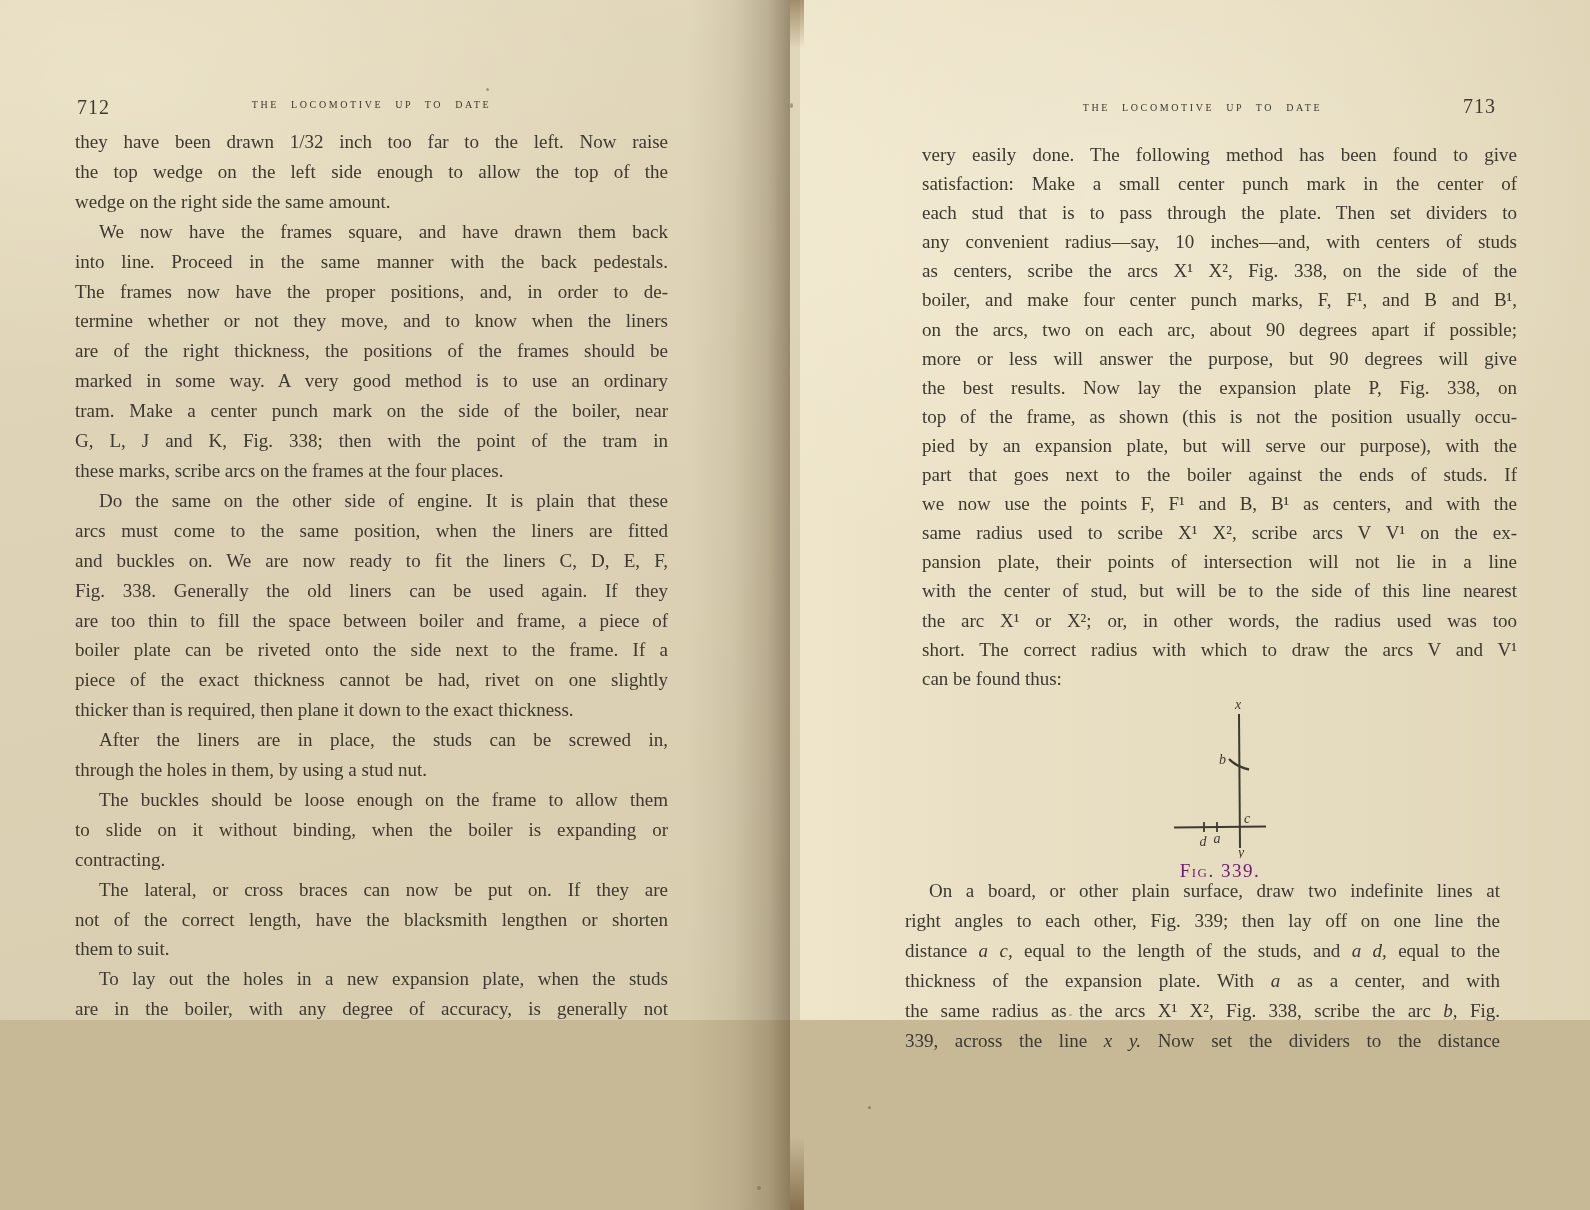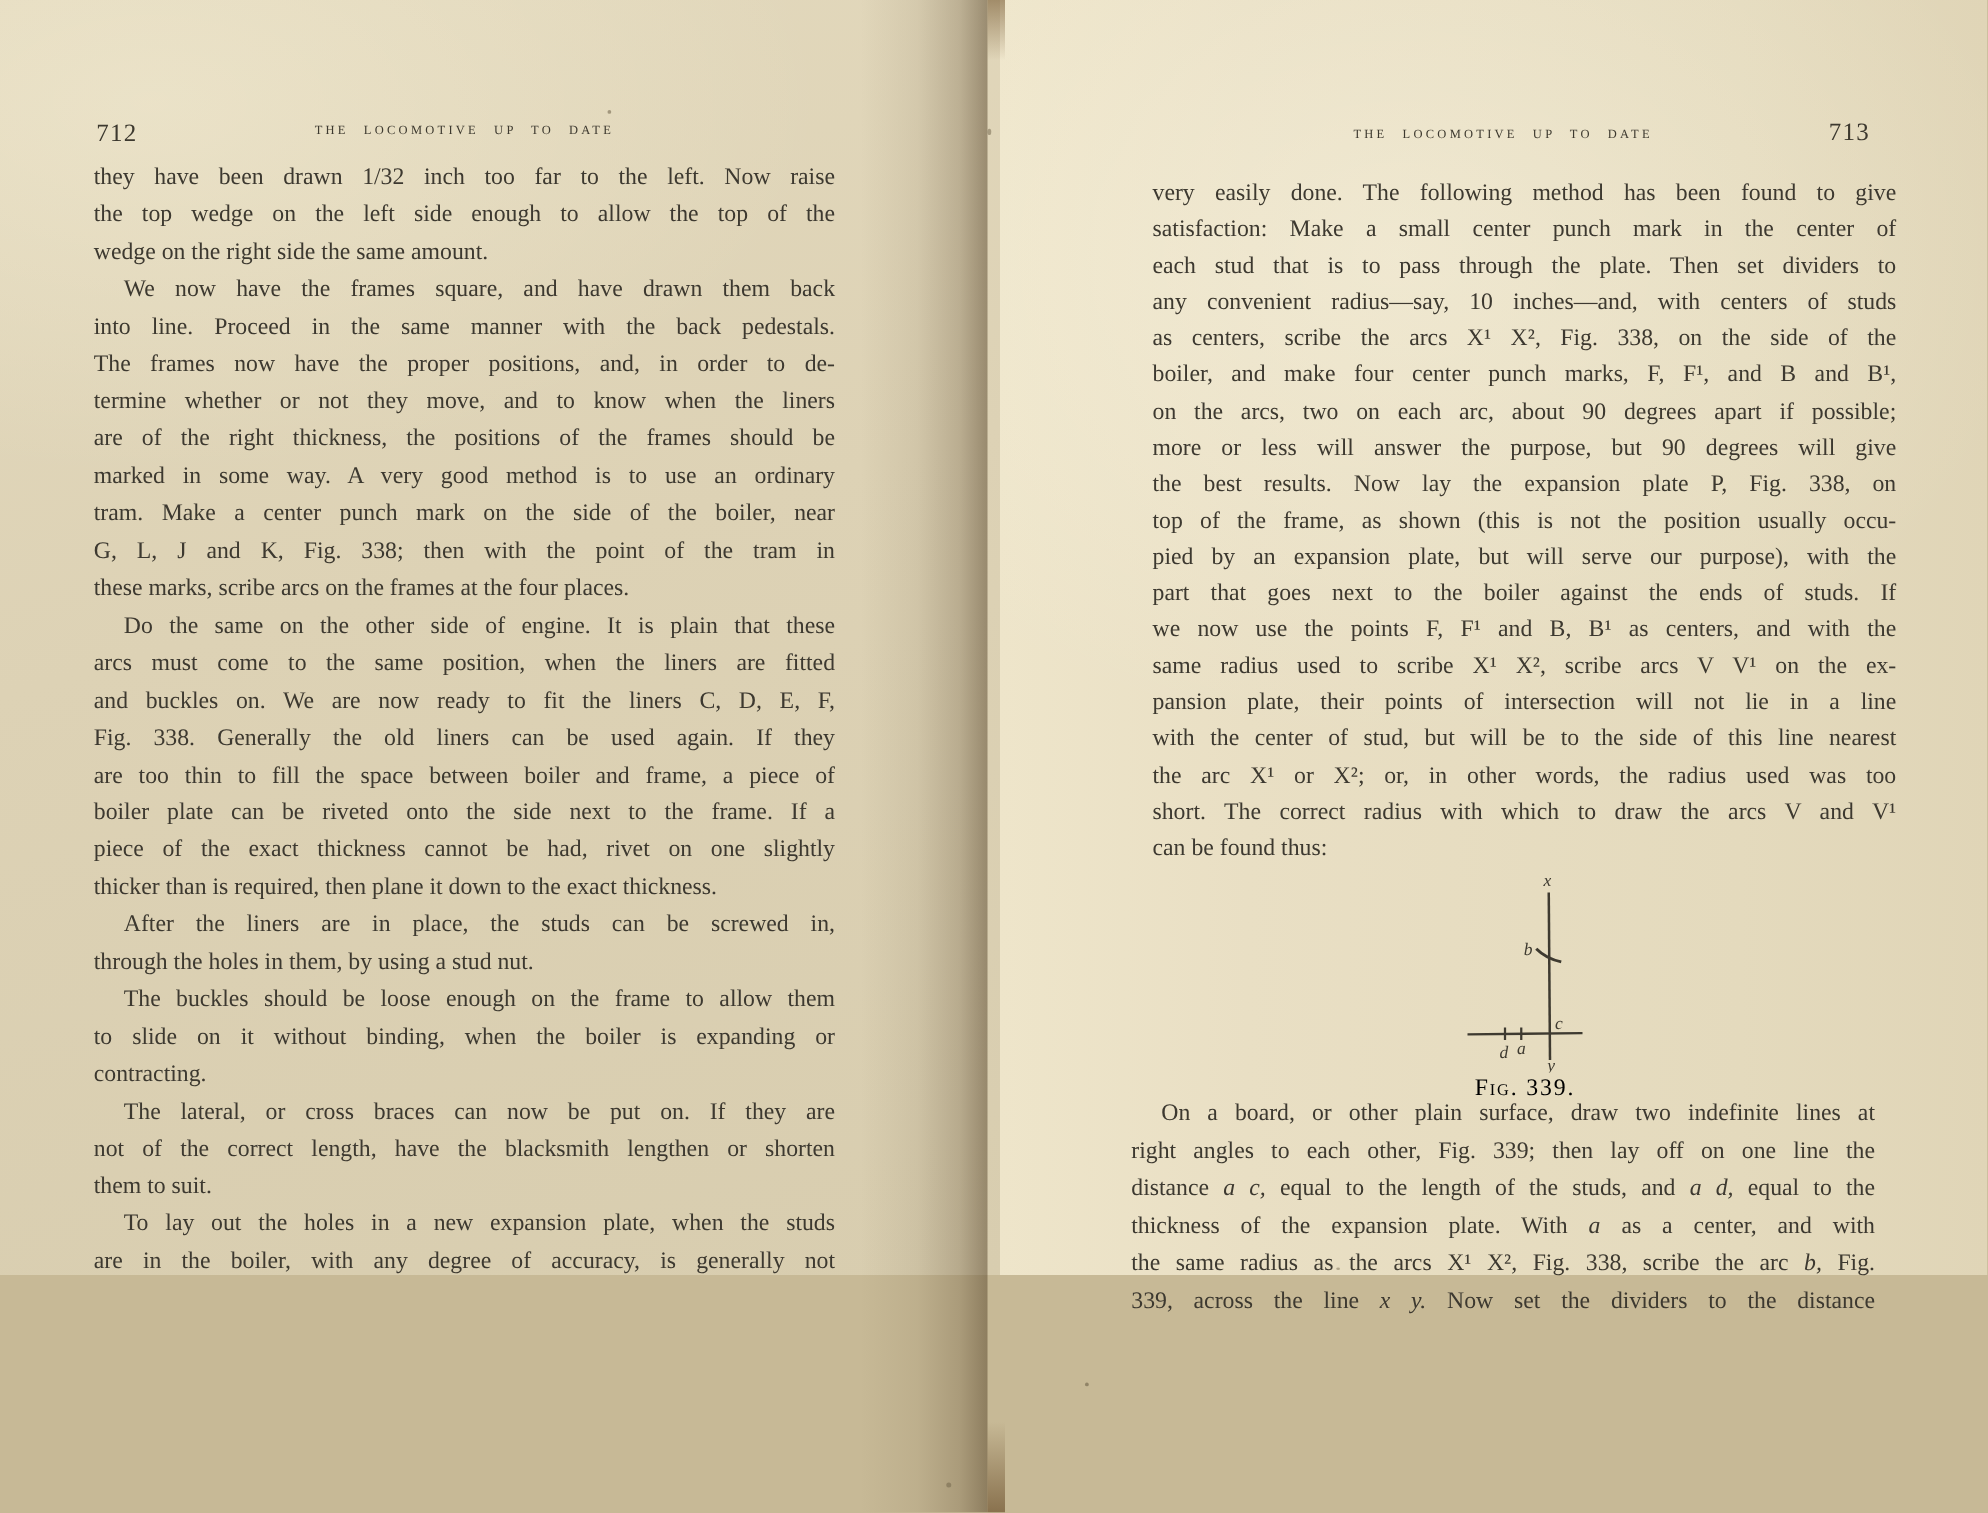--- a/index.html
+++ b/index.html
@@ -70,21 +70,21 @@
   .line.last  { text-align-last: left; }
   .line.first { text-indent: 24px; }
   .line i { font-style: italic; }
 
   
   .figure-339 { position: absolute; left: 1150px; top: 698px; width: 140px; height: 160px; }
   .figure-339 line, .figure-339 path { stroke: #3e3a30; fill: none; }
   .fig-label { font-family: "Liberation Serif", "DejaVu Serif", serif; font-style: italic; font-size: 14px; fill: #3e3a30; }
   .fig-caption {
     position: absolute; left: 1120px; top: 860px; width: 200px;
-    text-align: center; color: #000000;
+    text-align: center; color: #701a75;
     font-variant: small-caps; font-size: 19px; letter-spacing: 1.5px;
   }
 
   
   .speck { position: absolute; border-radius: 50%; background: #6d6148; }
   .speck.s1 { left: 486px; top: 88px;  width: 3px; height: 3px; opacity: .55; }
   .speck.s2 { left: 868px; top: 1106px; width: 3px; height: 3px; opacity: .6; }
   .speck.s3 { left: 1069px; top: 1014px; width: 3px; height: 2px; opacity: .45; }
   .speck.s4 { left: 757px; top: 1186px; width: 4px; height: 4px; opacity: .5; }
   .speck.s5 { left: 790px; top: 103px; width: 3px; height: 5px; opacity: .5; }

